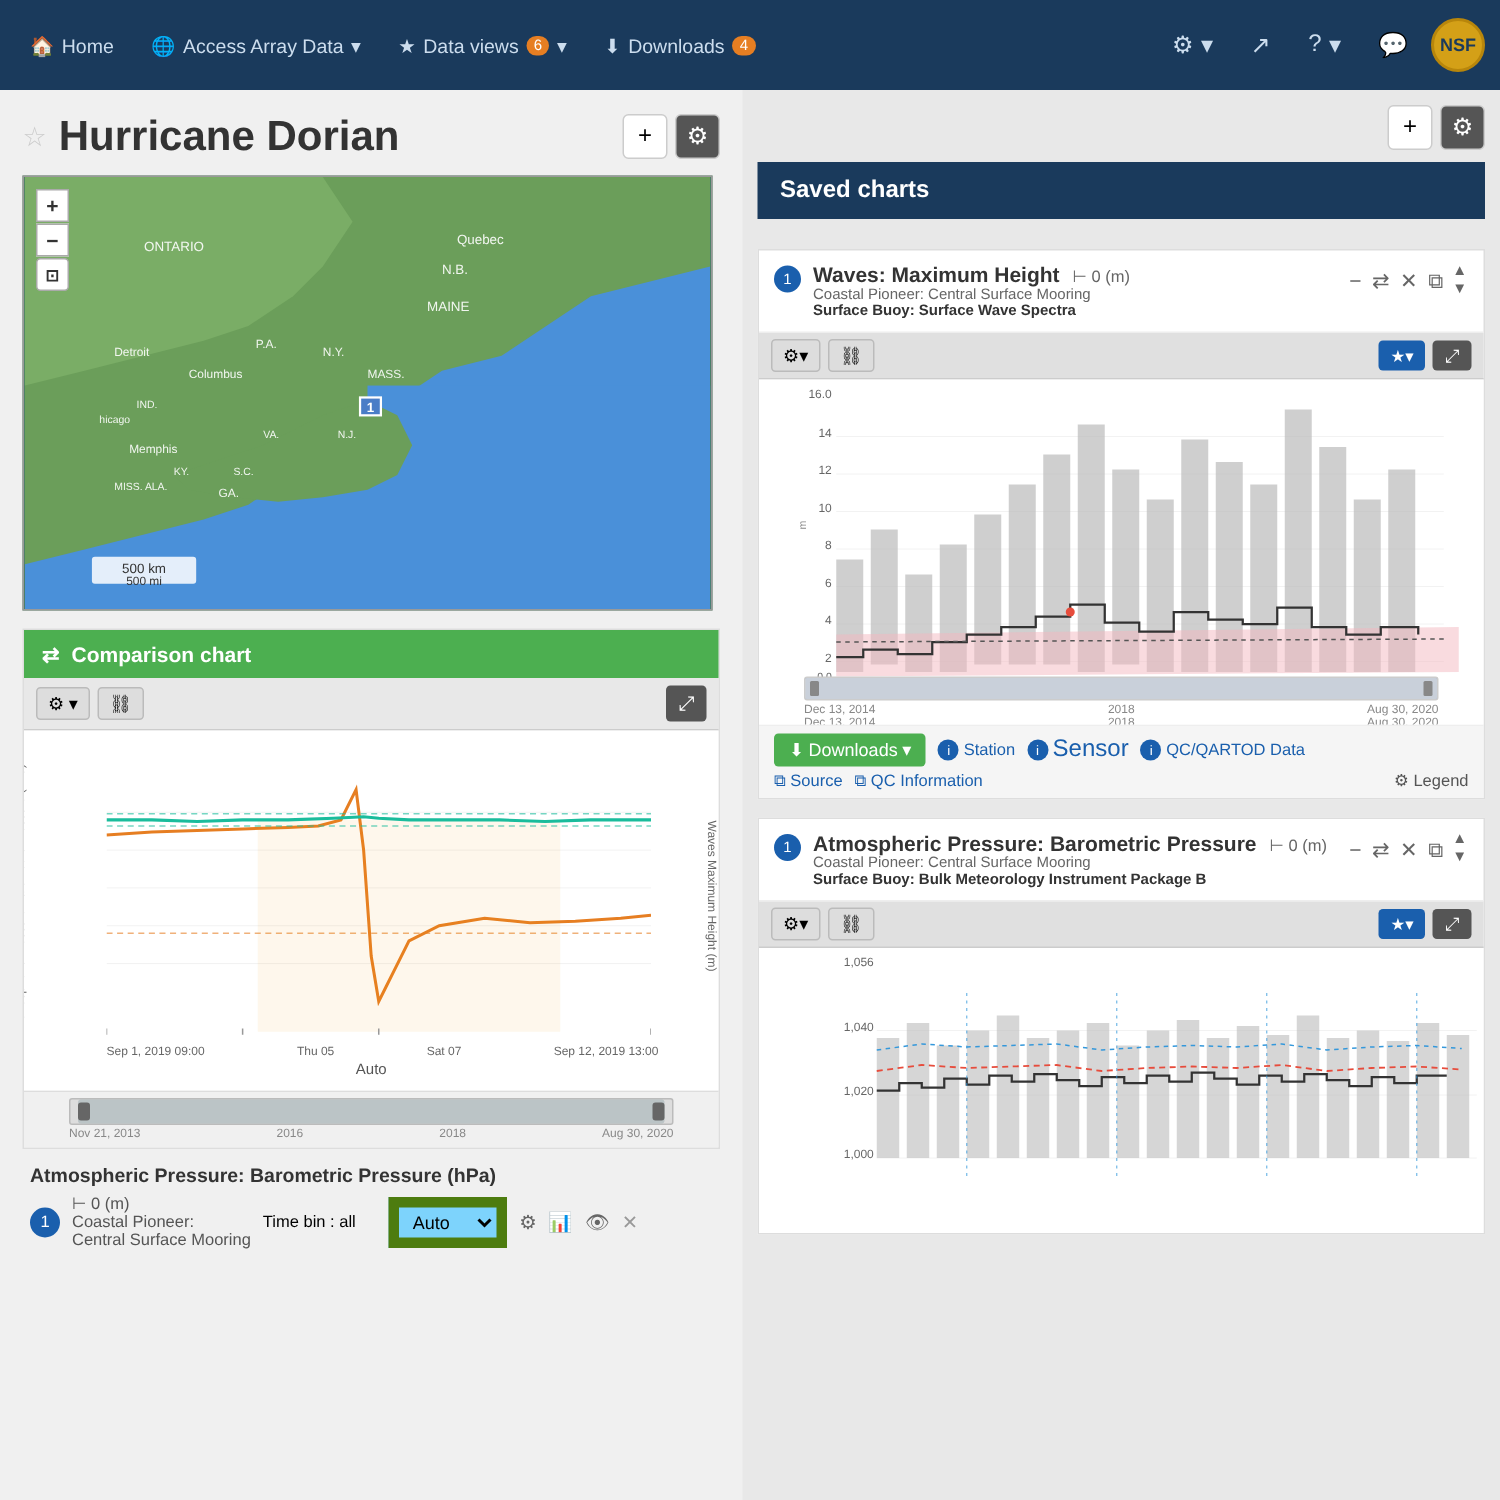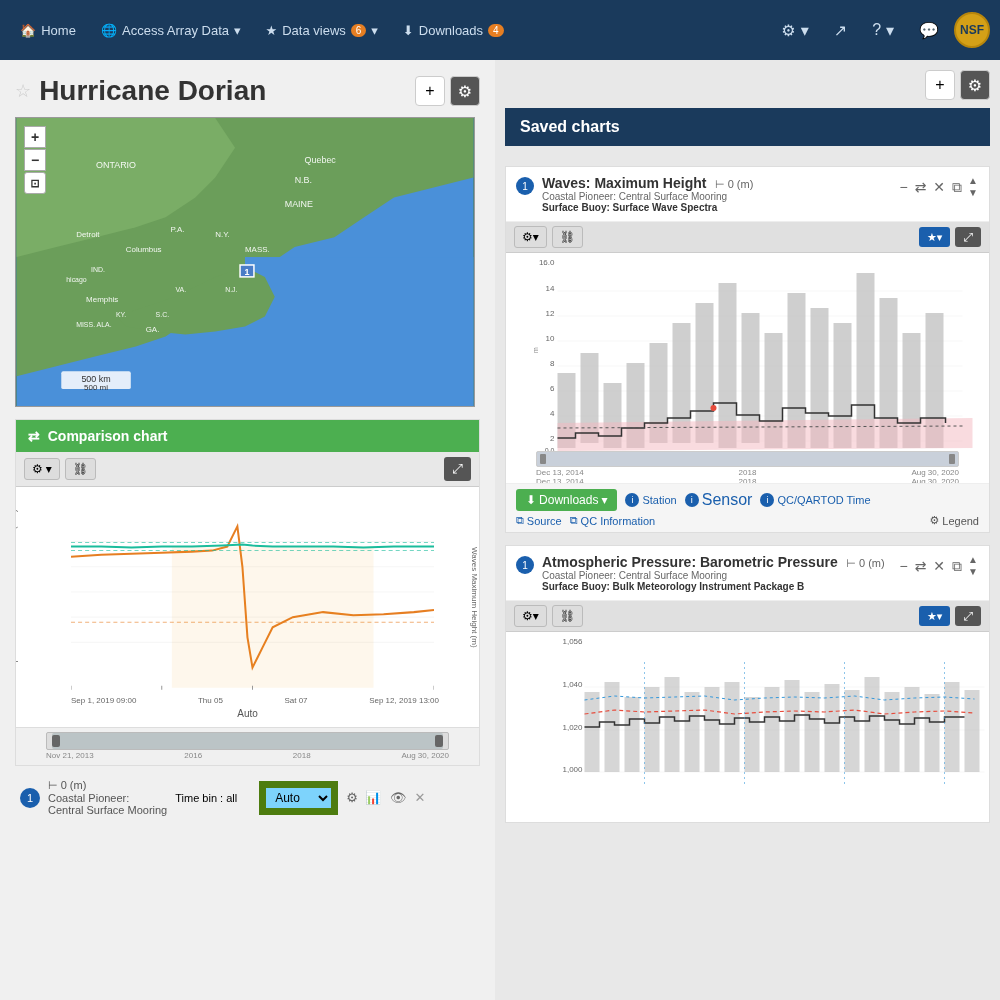--- a/index.html
+++ b/index.html
@@ -627,20 +627,21 @@
         <div style="display:flex; justify-content:space-between; padding:1px 30px; font-size:8px; color:#888;">
           <span>Nov 21, 2013</span>
           <span>2016</span>
           <span>2018</span>
           <span>Aug 30, 2020</span>
         </div>
       </div>
     </div>
 
     <div style="margin-top:8px;">
+      <div class="bottom-label">Atmospheric Pressure: Barometric Pressure (hPa)</div>
       <div class="bottom-row">
         <div class="num-badge">1</div>
         <div class="bottom-info">
           <span>⊢ 0 (m)</span><br>
           <span>Coastal Pioneer:</span><br>
           <span>Central Surface Mooring</span>
         </div>
         <div class="timebin-row">
           <span>Time bin : all</span>
           <select class="timebin-select">
@@ -777,21 +778,21 @@
           <span style="display:flex; align-items:center; gap:3px;">
             <span class="info-circle">i</span>
             <span style="color:#1a5fad; font-size:11px;">Station</span>
           </span>
           <span style="display:flex; align-items:center; gap:3px;">
             <span class="info-circle">i</span>
             <span style="color:#1a5fad; font-size:16px;">Sensor</span>
           </span>
           <span style="display:flex; align-items:center; gap:3px;">
             <span class="info-circle">i</span>
-            <span style="color:#1a5fad; font-size:11px;">QC/QARTOD Time</span>
+            <span style="color:#1a5fad; font-size:11px;">QC/QARTOD Data</span>
           </span>
         </div>
         <div class="footer-link-row">
           <a class="footer-link" href="#">
             <span>⧉</span>
             <span>Source</span>
           </a>
           <a class="footer-link" href="#">
             <span>⧉</span>
             <span>QC Information</span>

